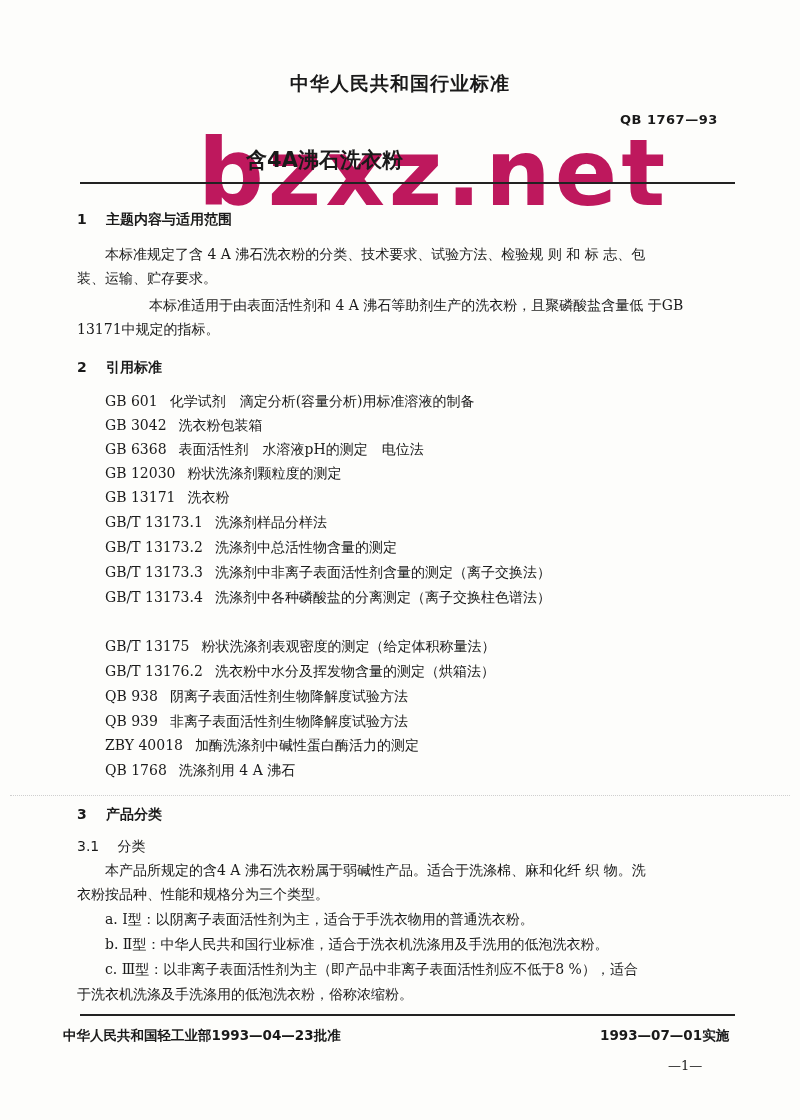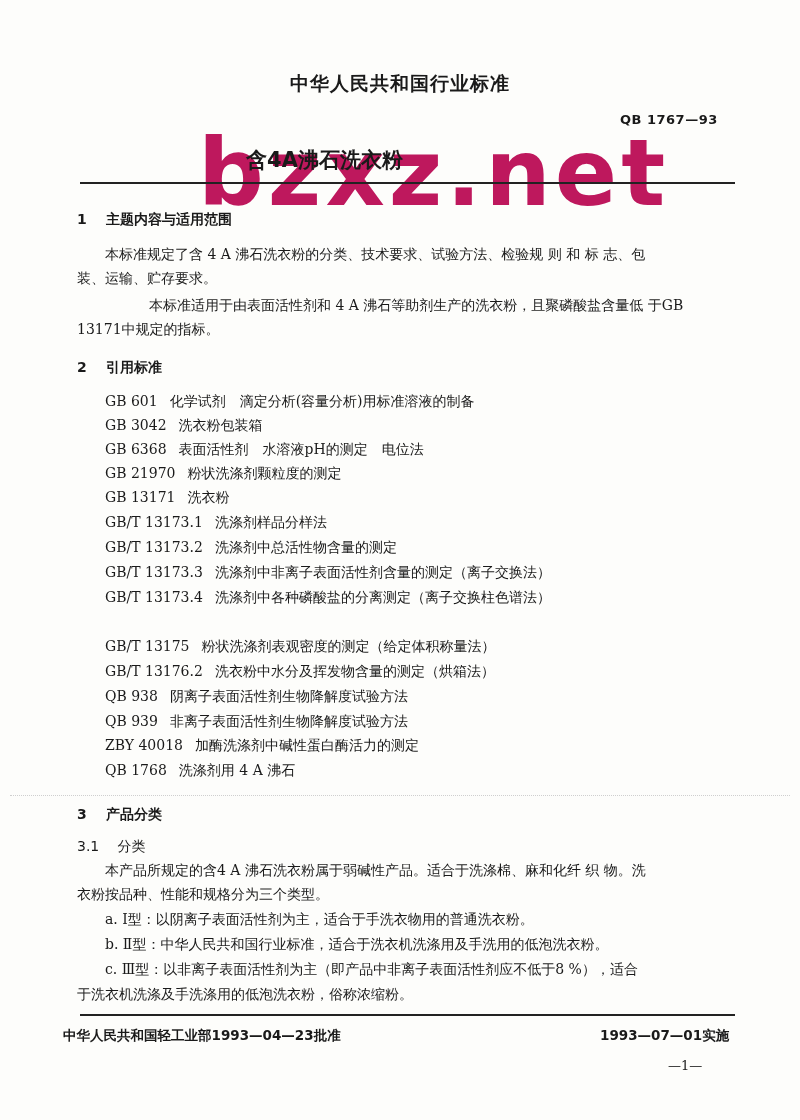--- a/index.html
+++ b/index.html
@@ -63,21 +63,21 @@
   <div class="abs song ref" style="top:393px;">
     <span class="code">GB 601</span><span>化学试剂　滴定分析(容量分析)用标准溶液的制备</span>
   </div>
   <div class="abs song ref" style="top:417px;">
     <span class="code">GB 3042</span><span>洗衣粉包装箱</span>
   </div>
   <div class="abs song ref" style="top:441px;">
     <span class="code">GB 6368</span><span>表面活性剂　水溶液pH的测定　电位法</span>
   </div>
   <div class="abs song ref" style="top:465px;">
-    <span class="code">GB 21970</span><span>粉状洗涤剂颗粒度的测定</span>
+    <span class="code">GB 12030</span><span>粉状洗涤剂颗粒度的测定</span>
   </div>
   <div class="abs song ref" style="top:489px;">
     <span class="code">GB 13171</span><span>洗衣粉</span>
   </div>
   <div class="abs song ref" style="top:514px;">
     <span class="code">GB/T 13173.1</span><span>洗涤剂样品分样法</span>
   </div>
   <div class="abs song ref" style="top:539px;">
     <span class="code">GB/T 13173.2</span><span>洗涤剂中总活性物含量的测定</span>
   </div>

